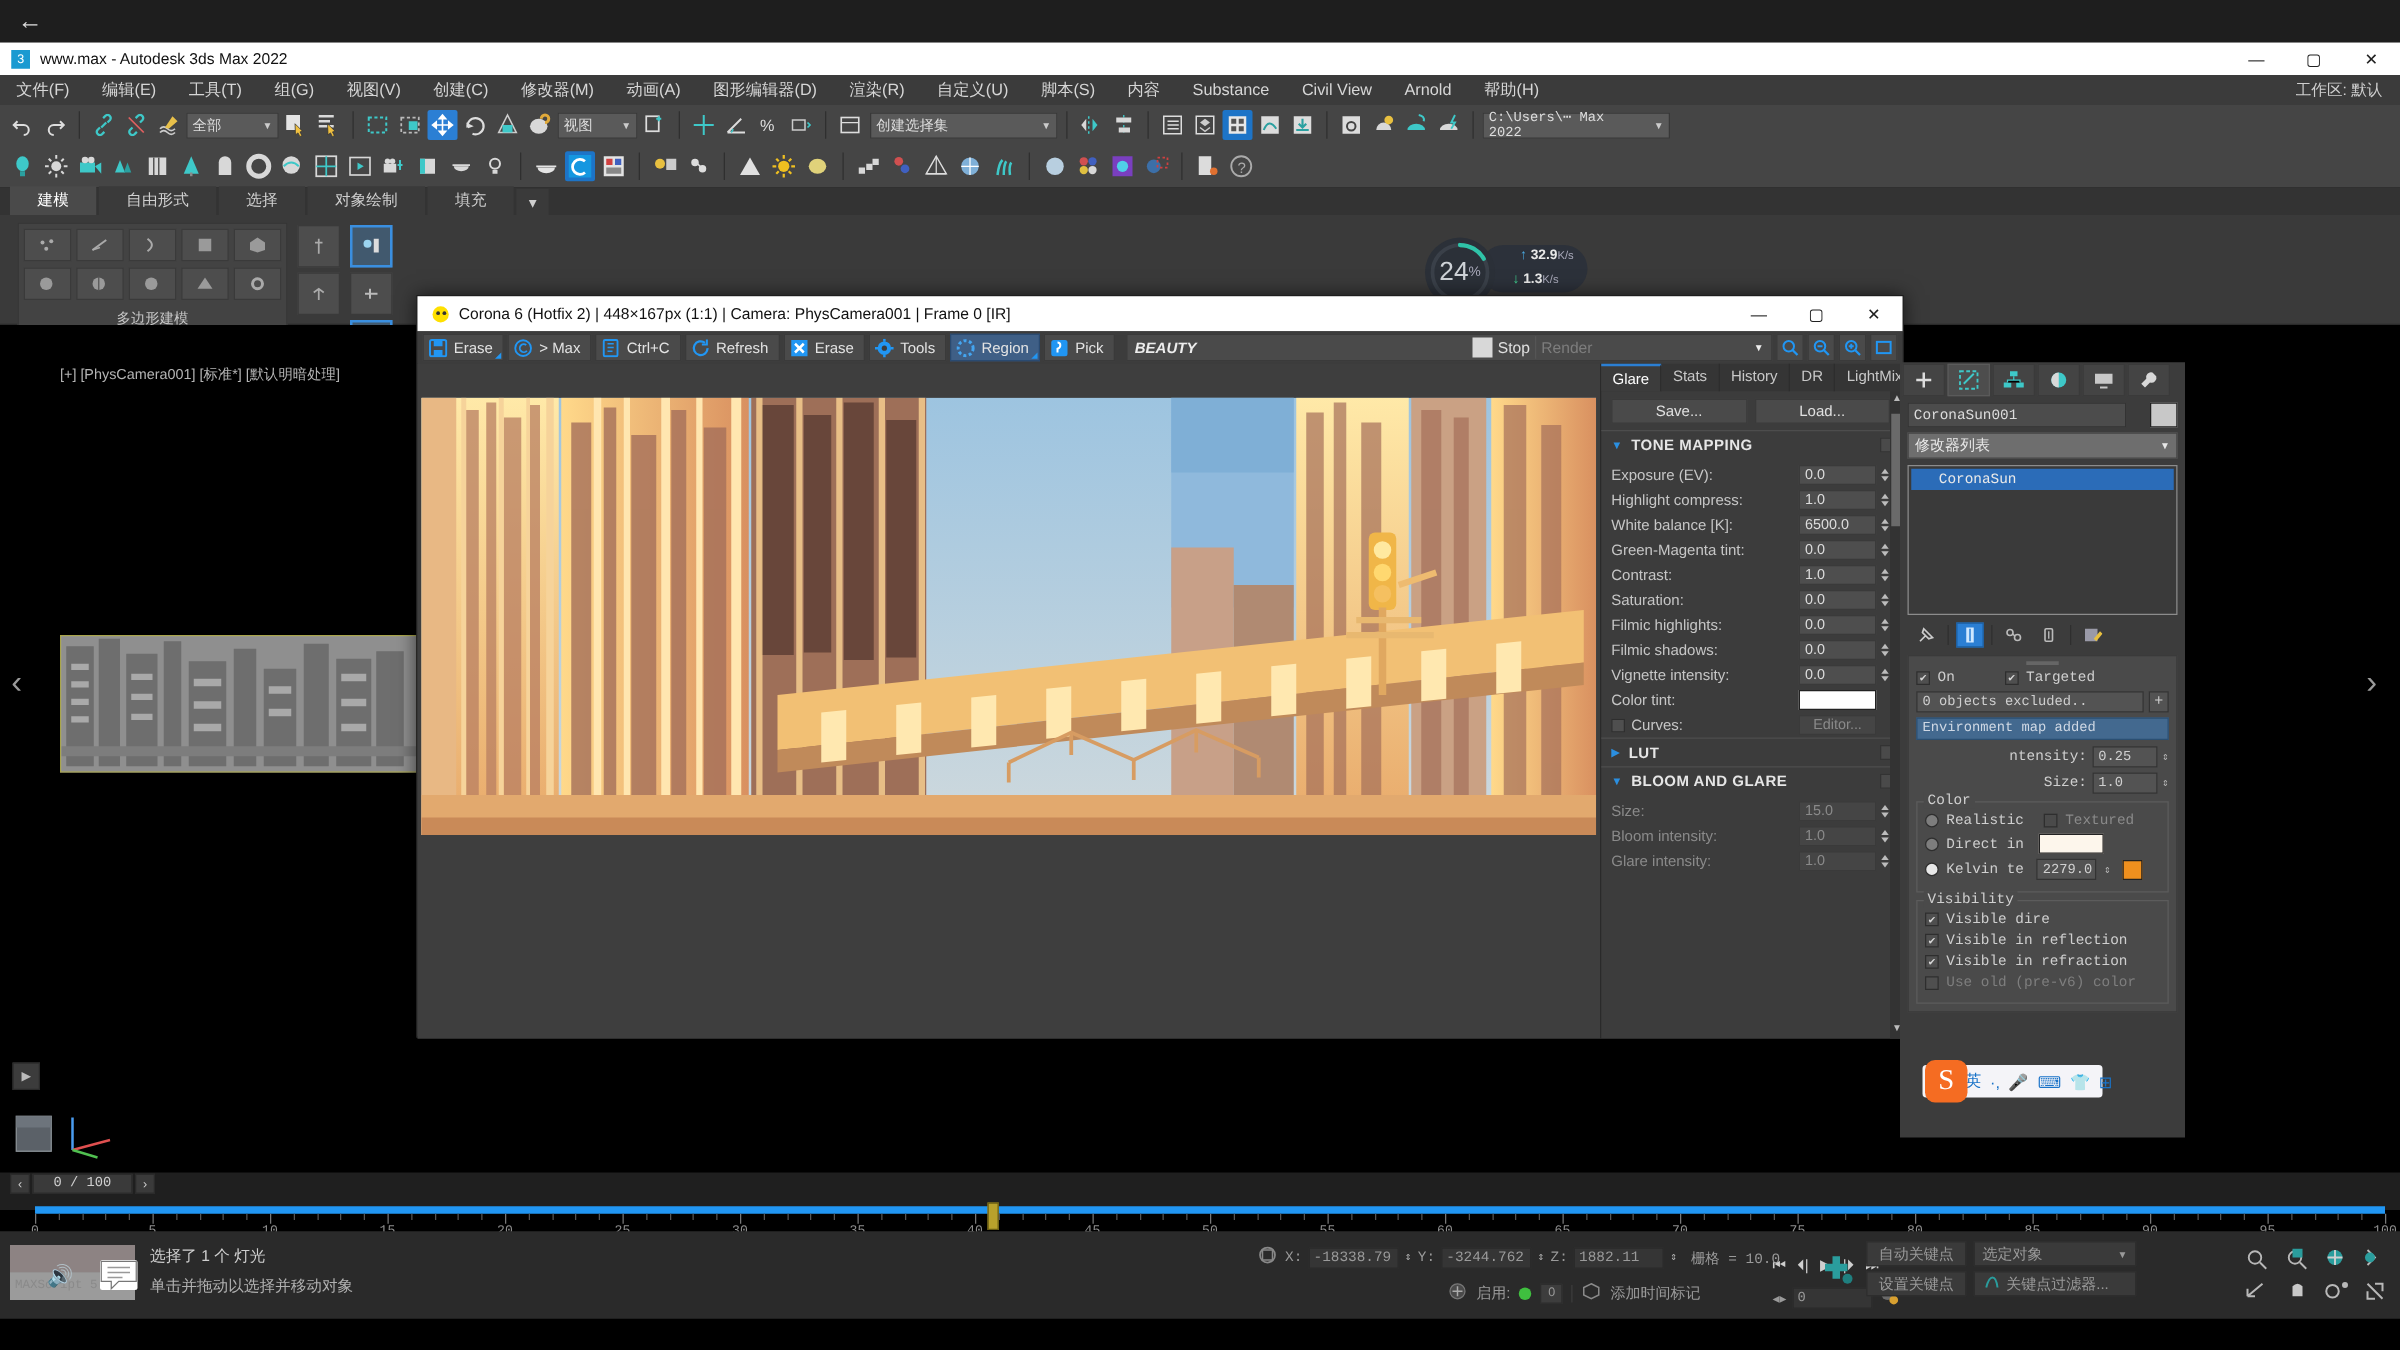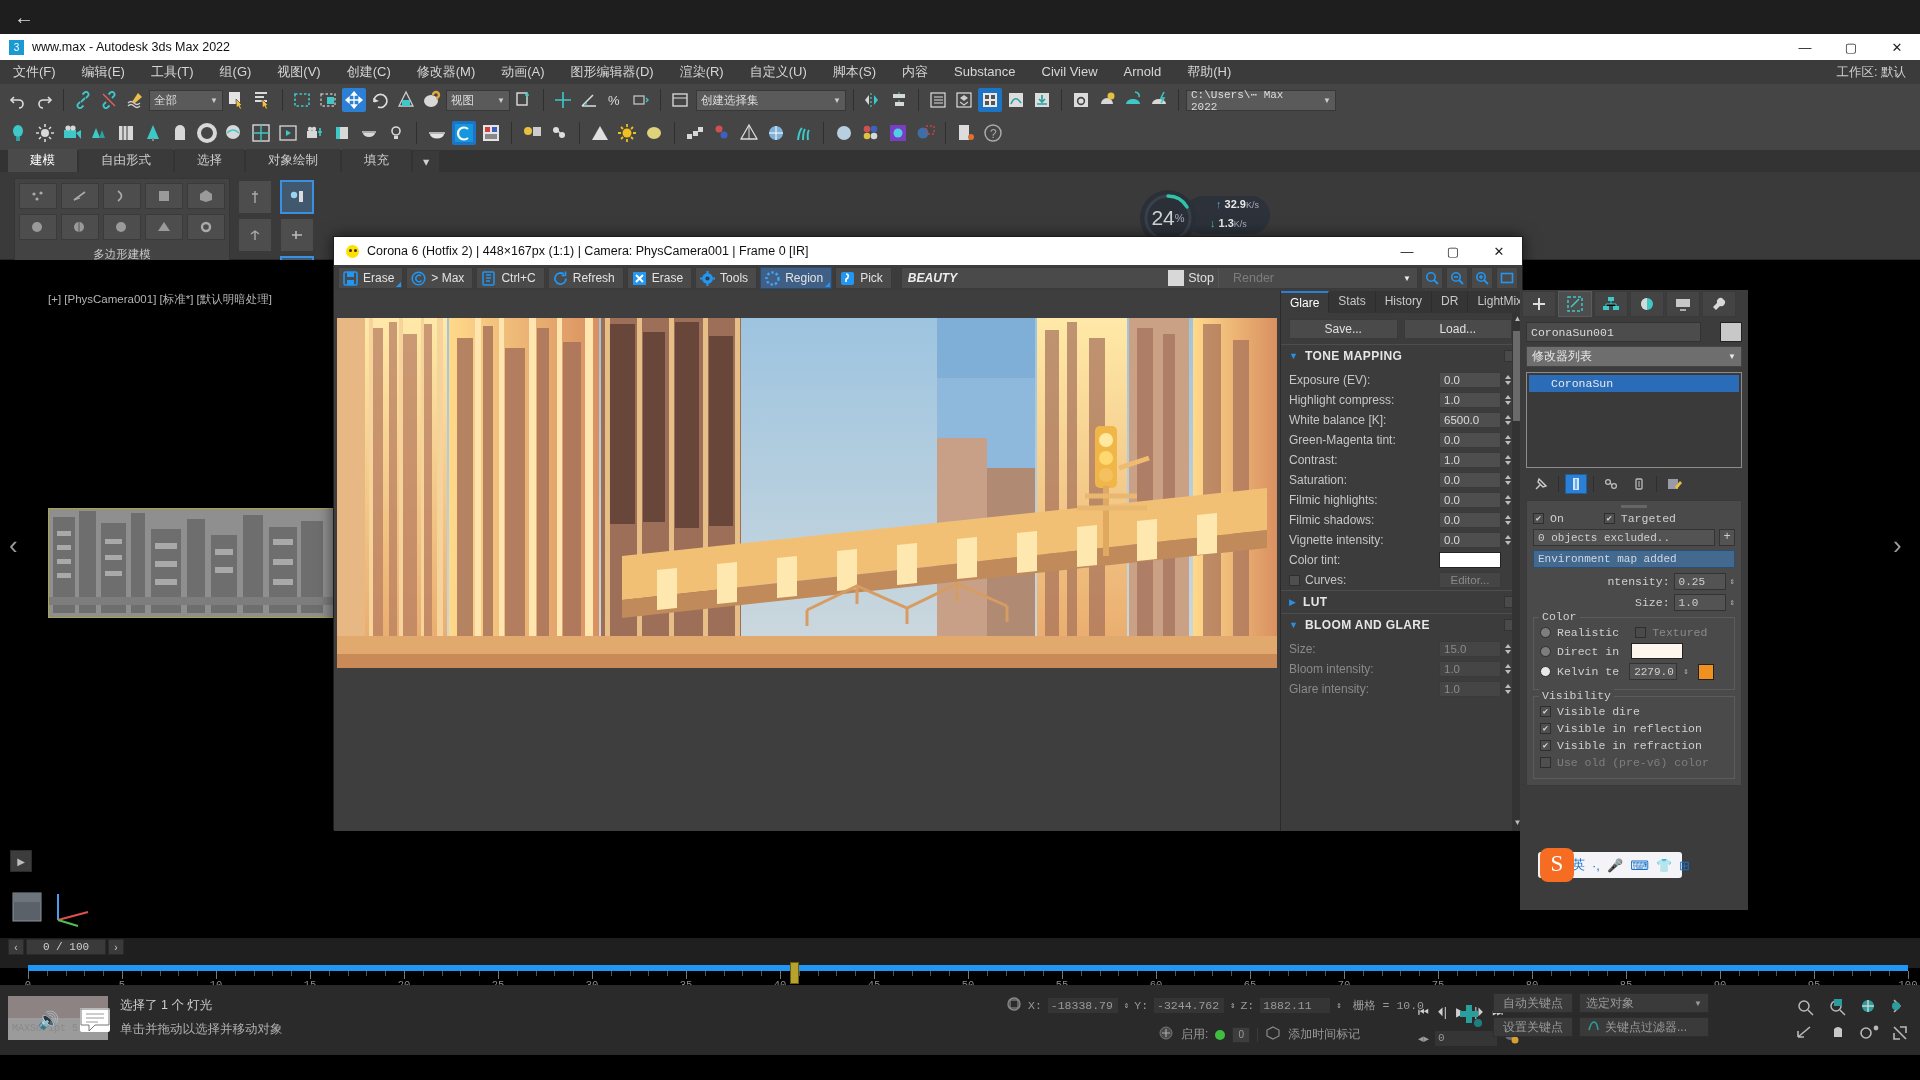--- a/index.html
+++ b/index.html
@@ -96,21 +96,21 @@
       justify-content:center; background:#444; border:1px solid #3a3a3a; }
   #cp-tabs .cpt.active { background:#4d4d4d; border:1px solid #5a5a5a; }
   #cp-name { display:flex; align-items:center; padding:4px 6px; gap:19px; }
   #cp-name input { flex:1; height:20px; background:#4c4c4c; border:1px solid #333;
       color:#dcdcdc; font-size:11.5px; padding:0 4px;
       font-family:"Liberation Mono", monospace; }
   #cp-color { width:22px; height:20px; background:#c8c8c8; border:1px solid #222; }
   #cp-modlist { margin:0 6px; height:21px; background:#6e6e6e; border:1px solid #444;
       color:#e8e8e8; font-size:12px; display:flex; align-items:center; padding:0 5px; }
   #cp-modlist .cv { margin-left:auto; font-size:8px; }
-  #cp-stack { margin:5px 6px 0; height:96px; background:#3a3a3a;
+  #cp-stack { margin:5px 6px 0; height:120px; background:#3a3a3a;
       border:1px solid #8c8c8c; padding:2px; }
   #cp-stack .item { height:17px; background:#2b6cb8; color:#e9e9e9; font-size:11.5px;
       display:flex; align-items:center; padding-left:22px;
       font-family:"Liberation Mono", monospace; }
   #cp-stackbtns { display:flex; align-items:center; gap:6px; padding:6px 10px 0; }
   #cp-stackbtns .sb { width:22px; height:20px; display:flex; align-items:center;
       justify-content:center; }
   #cp-stackbtns .sb.on { background:#2b7fd4; border:1px solid #1d5e9e; }
   #cp-stackbtns .vs { width:1px; height:16px; background:#2e2e2e; }
 
@@ -243,21 +243,21 @@
       display:flex; align-items:center; padding:0 6px; color:#ededed;
       font-size:12px; font-style:italic; font-weight:bold; margin-left:6px; }
   #vfb-channel .cv { margin-left:auto; font-size:8px; }
   .zicon { width:22px; height:22px; border:1px solid #3a3a3a; background:#4a4a4a;
       display:flex; align-items:center; justify-content:center; }
 
   #vfb-stoprow { position:absolute; right:248px; top:28px; height:26px;
       display:flex; align-items:center; gap:4px; }
   #stop-sq { width:16px; height:16px; background:#d8d8d8; }
   #stop-lbl { color:#e0e0e0; font-size:12.5px; }
-  #render-lbl { color:#7d7d7d; font-size:12.5px; margin-left:10px; }
+  #render-lbl { color:#7d7d7d; font-size:12.5px; }
   #vfb-vsep { width:1px; height:18px; background:#555; }
 
   #vfb-canvas { position:absolute; left:0; top:54px; width:946px; height:540px;
       background:#3e3e3e; overflow:hidden; }
   #vfb-image { position:absolute; left:3px; top:81px; width:940px; height:350px;
       overflow:hidden; }
 
   
   #vfb-right { position:absolute; left:946px; top:54px; width:244px; height:540px;
       background:#3c3c3c; border-left:1px solid #2a2a2a; }

